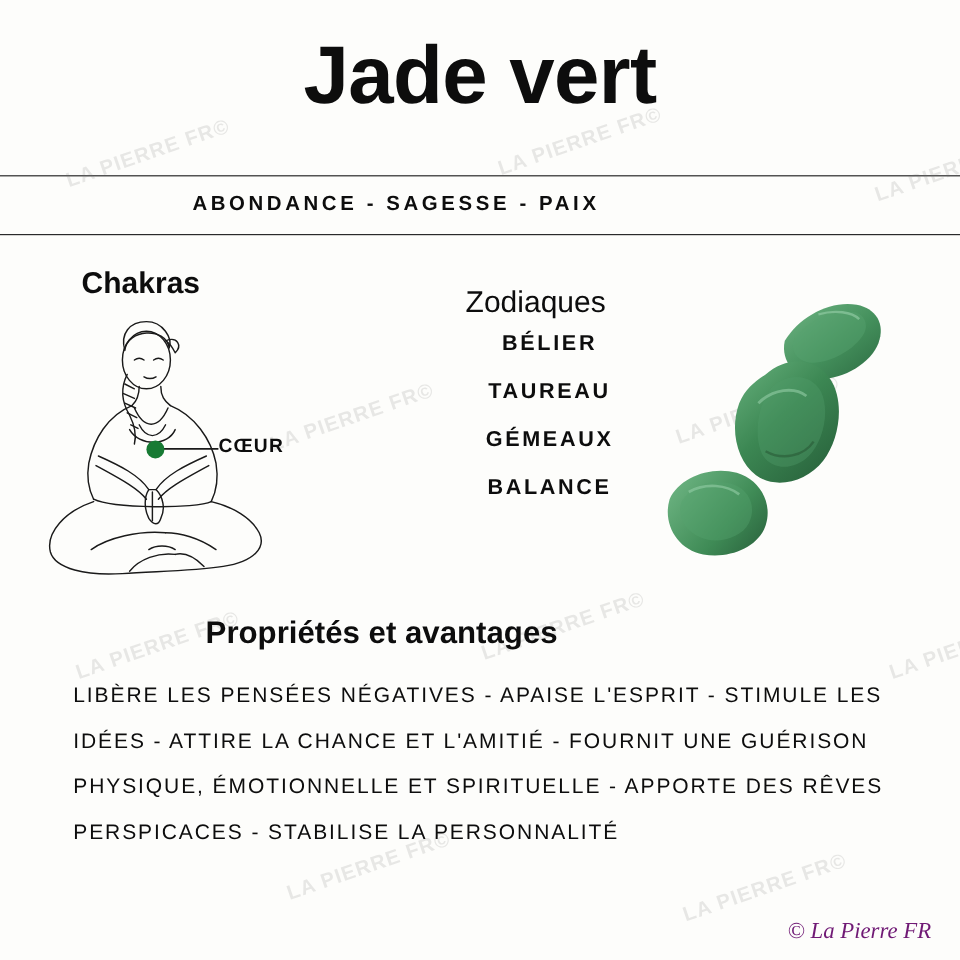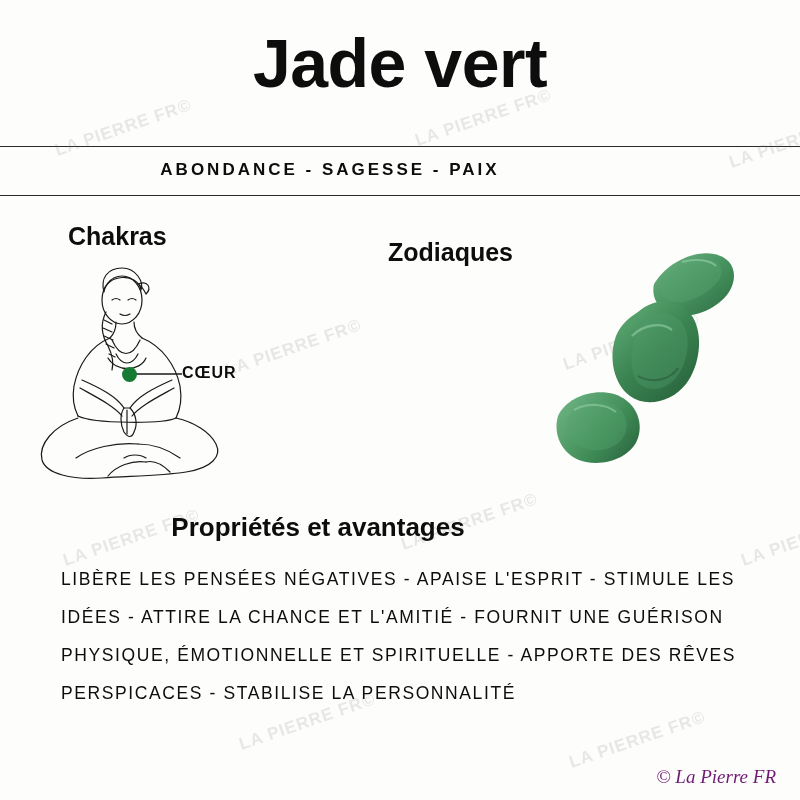--- a/index.html
+++ b/index.html
@@ -111,21 +111,21 @@
     letter-spacing: 1px;
     z-index: 10;
   }
 
   
   .zodiac-heading {
     position: absolute;
     left: 388px;
     top: 238px;
     font-size: 25px;
-    font-weight: 700;
+    font-weight: 400;
     z-index: 10;
   }
   .zodiac-list {
     position: absolute;
     left: 350px;
     top: 276px;
     width: 216px;
     text-align: center;
     z-index: 10;
   }
@@ -255,20 +255,26 @@
       <path d="M104 196 C110 192, 120 192, 126 196"></path>
     </g>
 
     <line x1="112" y1="112" x2="162" y2="112" stroke="#1a1a1a" stroke-width="1.4"></line>
   </svg>
 
   <div class="chakra-dot"></div>
   <div class="coeur-label">CŒUR</div>
 
   <div class="zodiac-heading">Zodiaques</div>
+  <ul class="zodiac-list">
+    <li>BÉLIER</li>
+    <li>TAUREAU</li>
+    <li>GÉMEAUX</li>
+    <li>BALANCE</li>
+  </ul>
 
   <svg class="stones" viewBox="0 0 270 240">
     <defs>
       <linearGradient id="g1" x1="0" y1="0" x2="1" y2="1">
         <stop offset="0%" stop-color="#6fb584"></stop>
         <stop offset="55%" stop-color="#44905c"></stop>
         <stop offset="100%" stop-color="#2c6a41"></stop>
       </linearGradient>
       <linearGradient id="g2" x1="0.1" y1="0" x2="0.9" y2="1">
         <stop offset="0%" stop-color="#63ad79"></stop>

